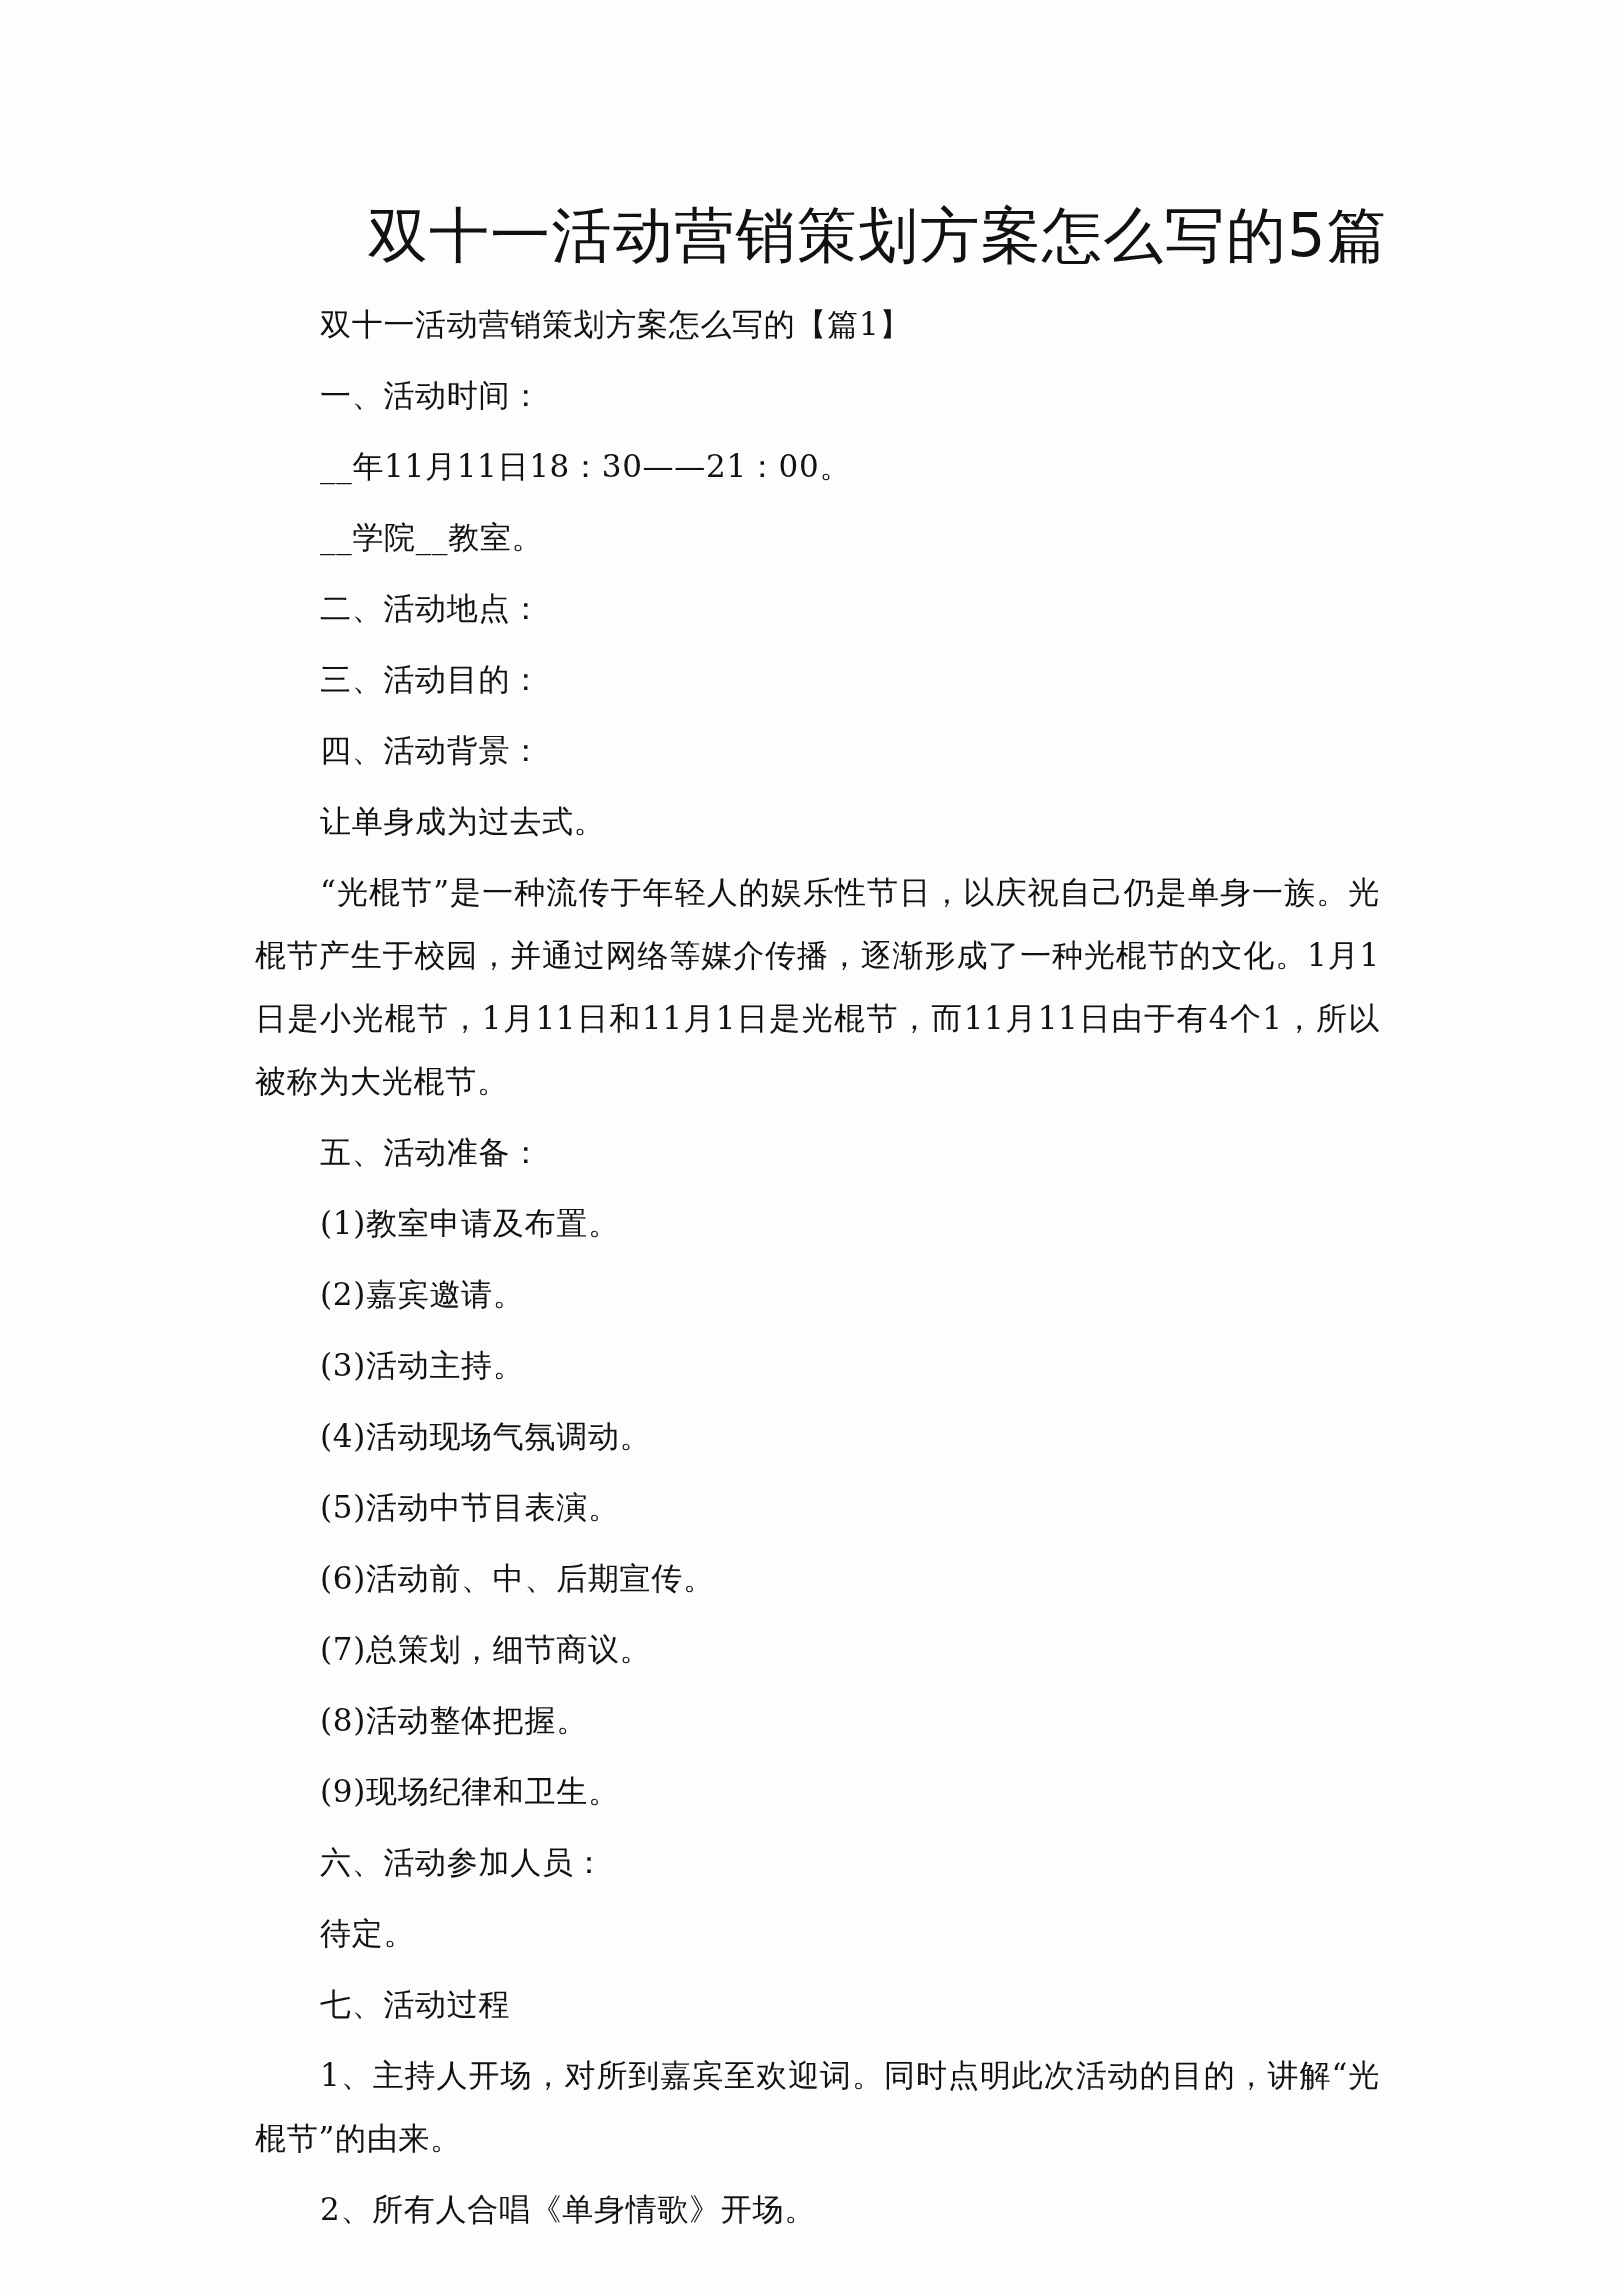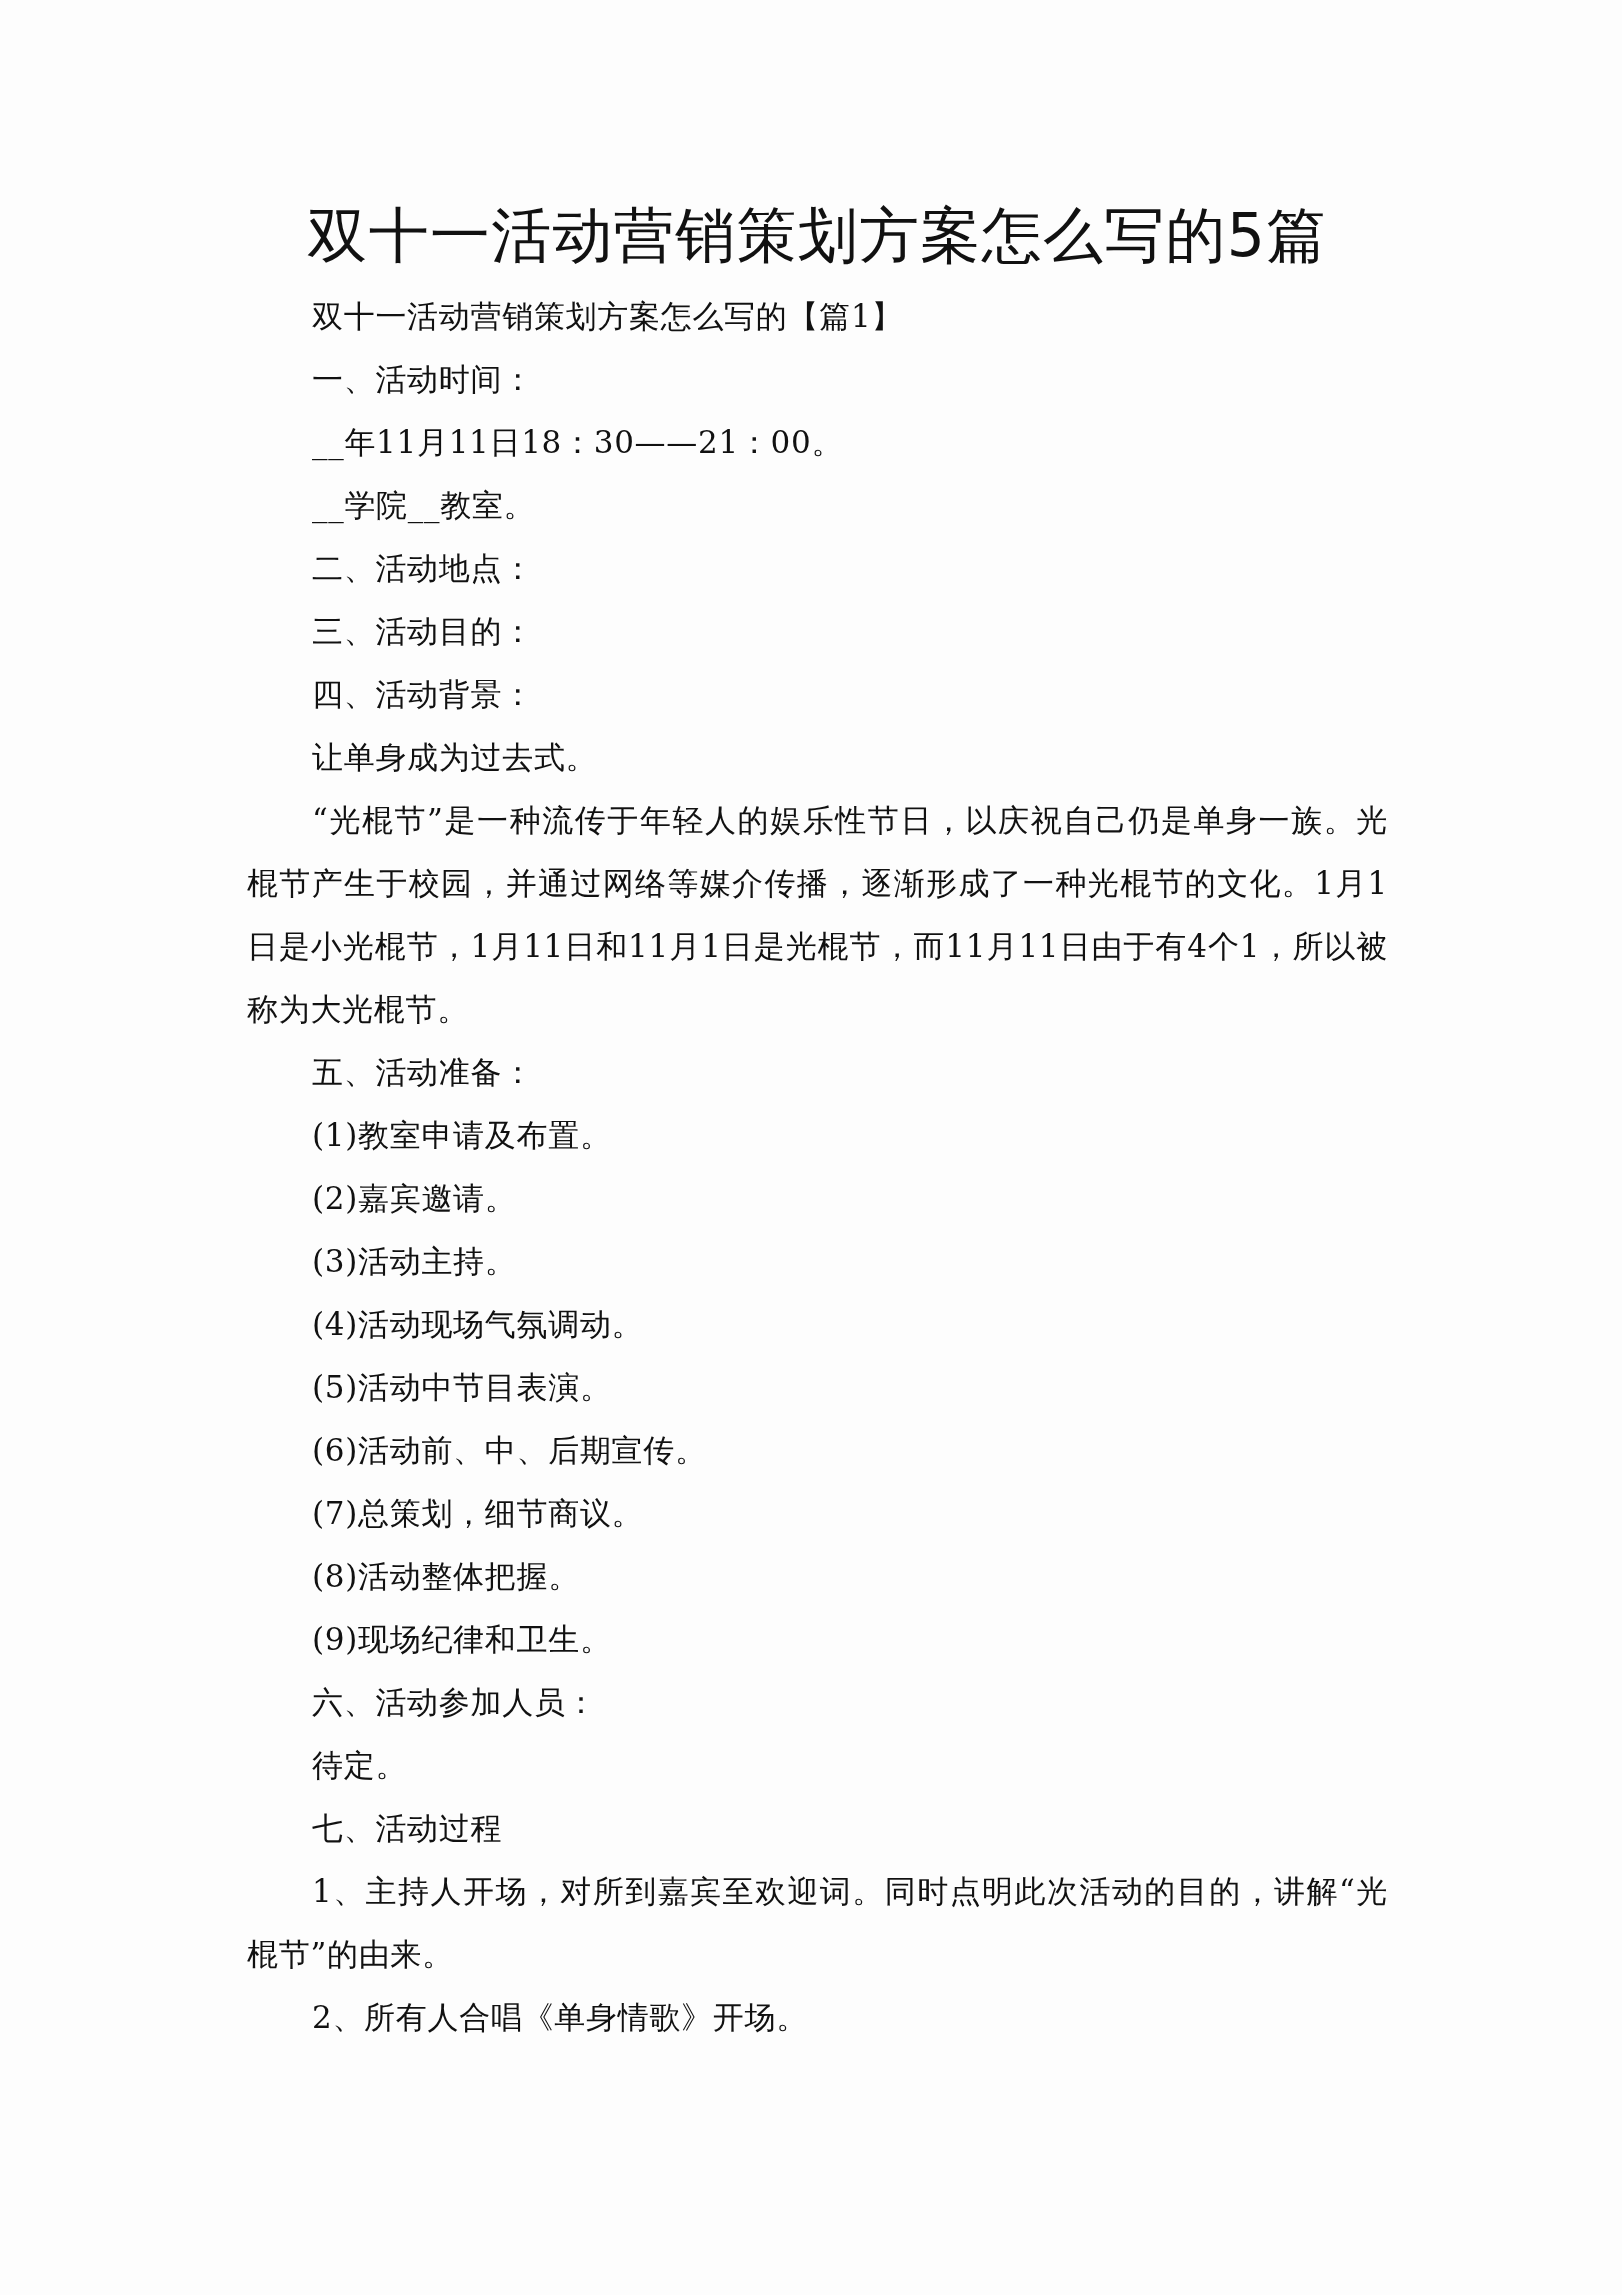--- a/index.html
+++ b/index.html
@@ -19,39 +19,39 @@
       position: absolute;
       left: 247px;
       top: 0;
       width: 1141px;
     }
     .title {
       position: absolute;
       left: 0;
       top: 196px;
       width: 1141px;
-      text-align: center;
+      text-align: right;
       font-size: 60px;
       line-height: 79px;
       letter-spacing: 1.3px;
       font-family: "DejaVu Sans", "Liberation Sans", sans-serif;
       font-weight: normal;
       margin: 0;
       white-space: nowrap;
     }
     .body {
       position: absolute;
       left: 0;
       top: 285px;
       width: 1141px;
       font-size: 31px;
       line-height: 63px;
     }
     .p {
-      margin: 0;
+      margin: 8px;
       text-indent: 65px;
       text-align: justify;
       text-align-last: left;
       letter-spacing: 0.7px;
     }
   </style>
 </head>
 <body>
 
 <div class="page">

